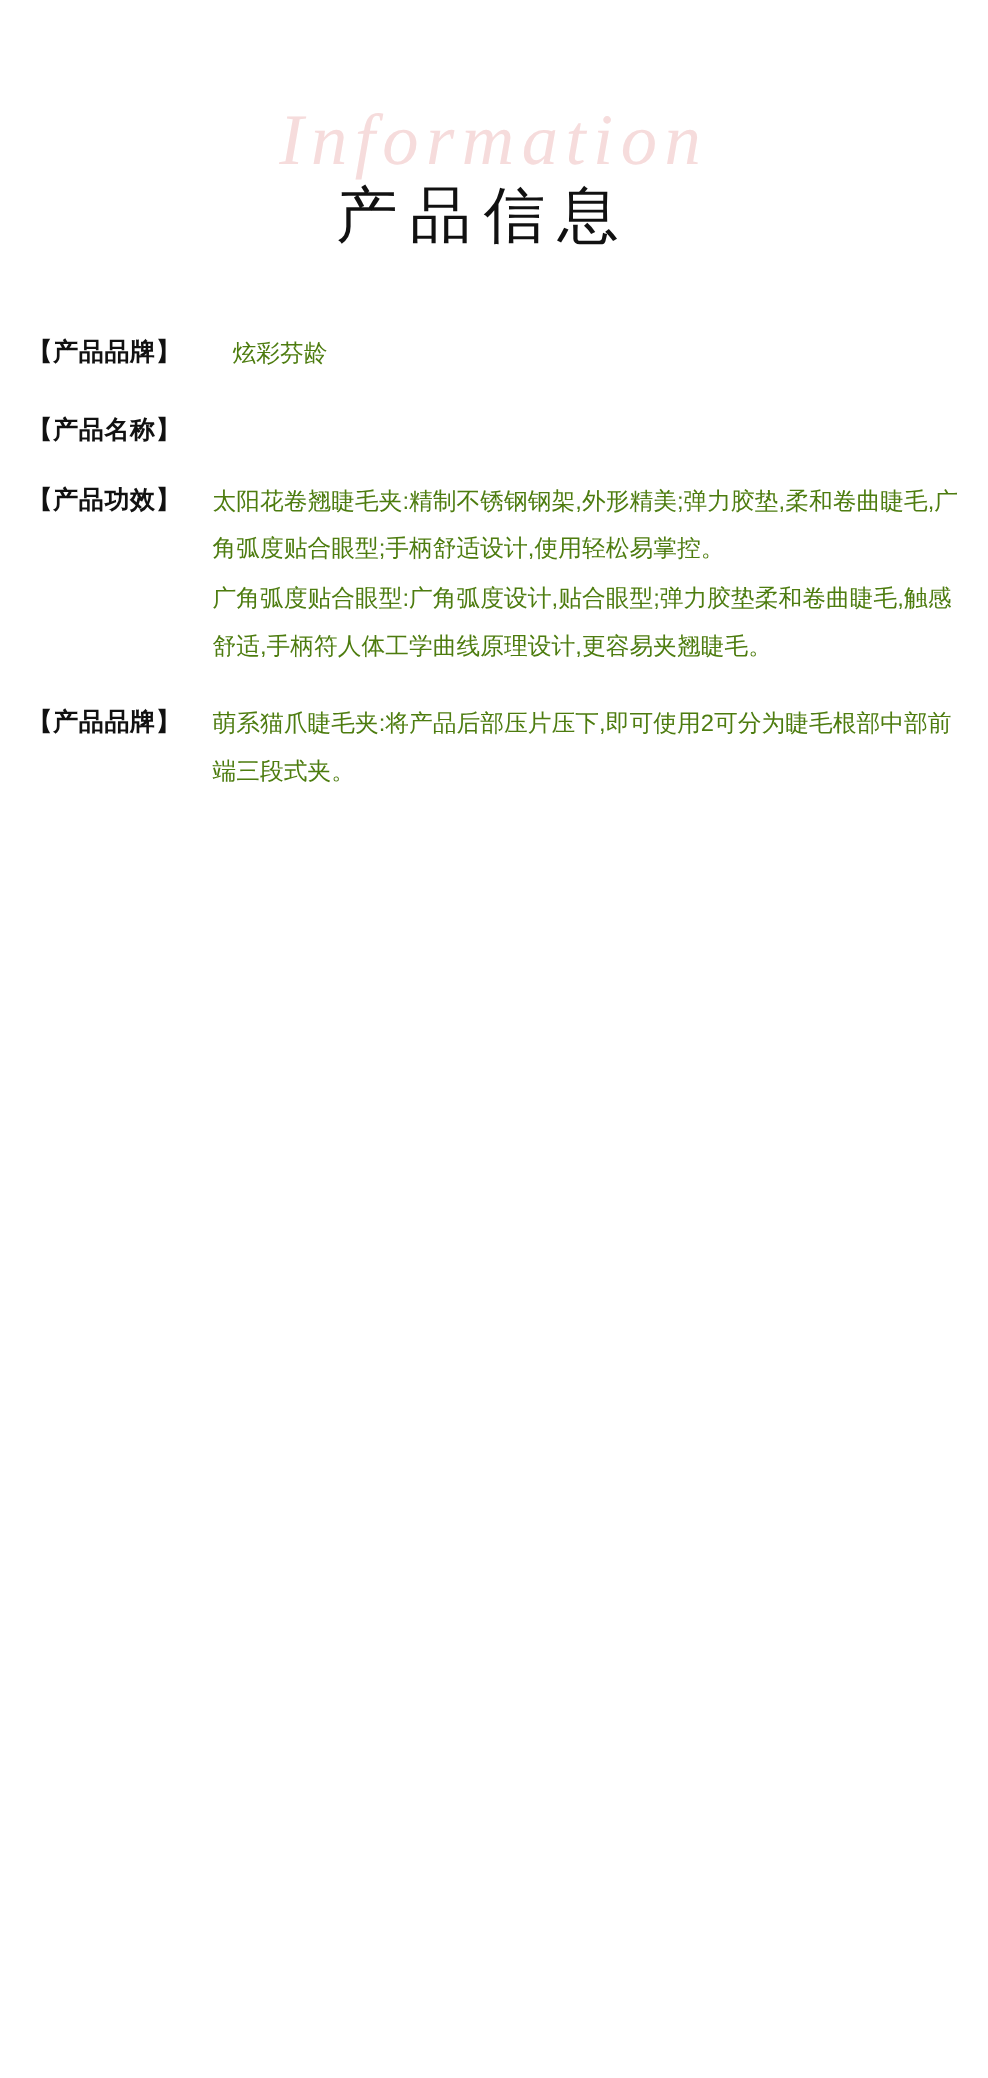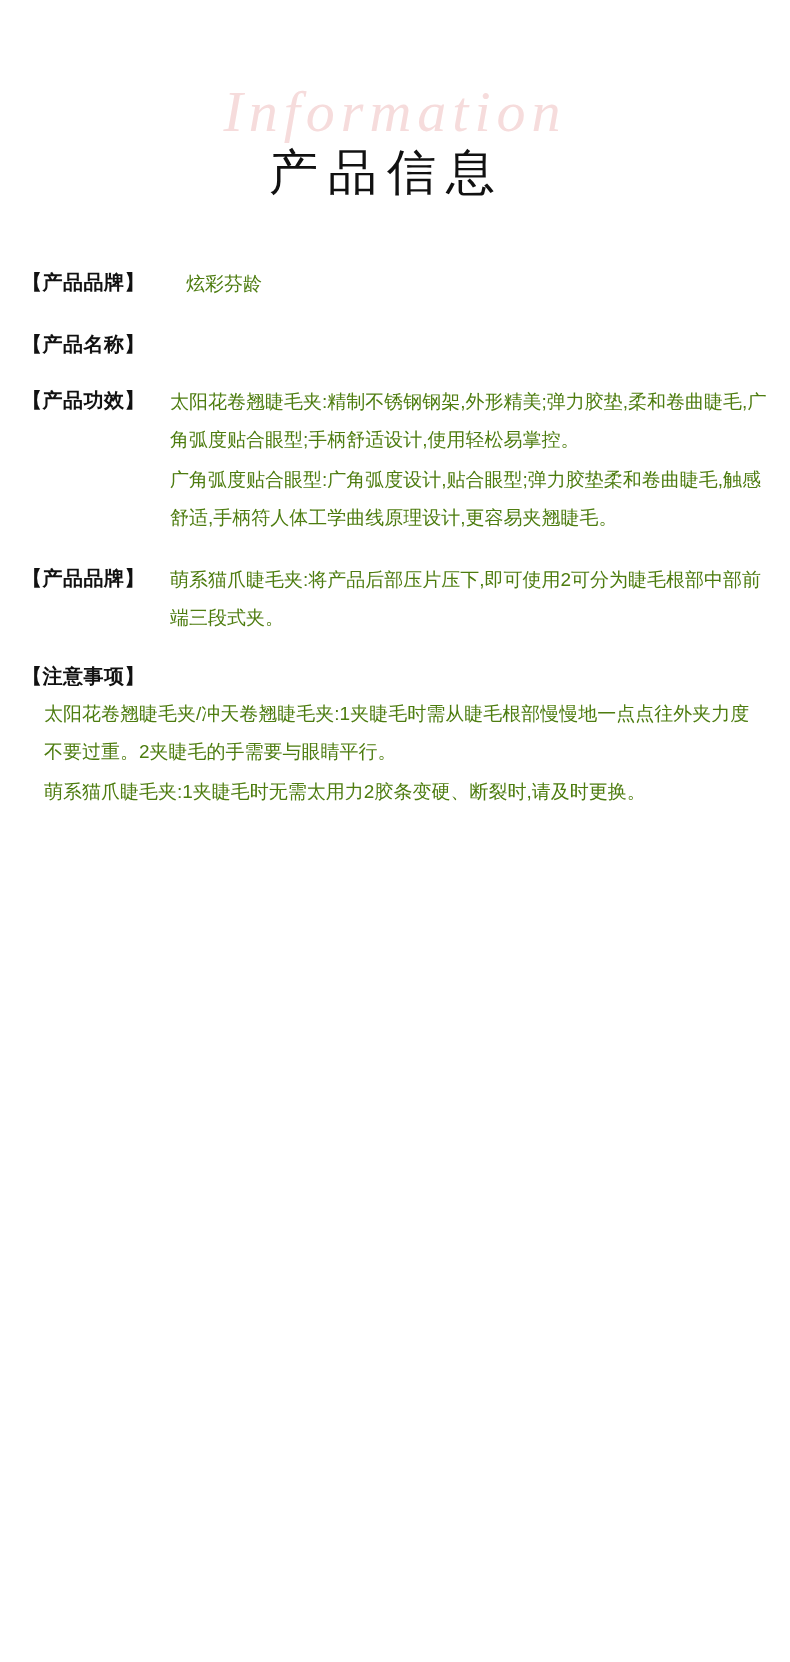--- a/index.html
+++ b/index.html
@@ -126,21 +126,14 @@
     </div>
   </div>
 
   <div class="row">
     <div class="label">【产品品牌】</div>
     <div class="value">
       <p class="para"><span class="strong">萌系猫爪睫毛夹</span><span>:将产品后部压片压下,即可使用2可分为睫毛根部中部前端三段式夹。</span></p>
     </div>
   </div>
 
-  <div class="row-stacked">
-    <div class="label">【注意事项】</div>
-    <div class="value">
-      <p class="para"><span class="strong">太阳花卷翘睫毛夹/冲天卷翘睫毛夹</span><span>:1夹睫毛时需从睫毛根部慢慢地一点点往外夹力度不要过重。2夹睫毛的手需要与眼睛平行。</span></p>
-      <p class="para"><span class="strong">萌系猫爪睫毛夹</span><span>:1夹睫毛时无需太用力2胶条变硬、断裂时,请及时更换。</span></p>
-    </div>
-  </div>
 
 </div>
 
 </body></html>

